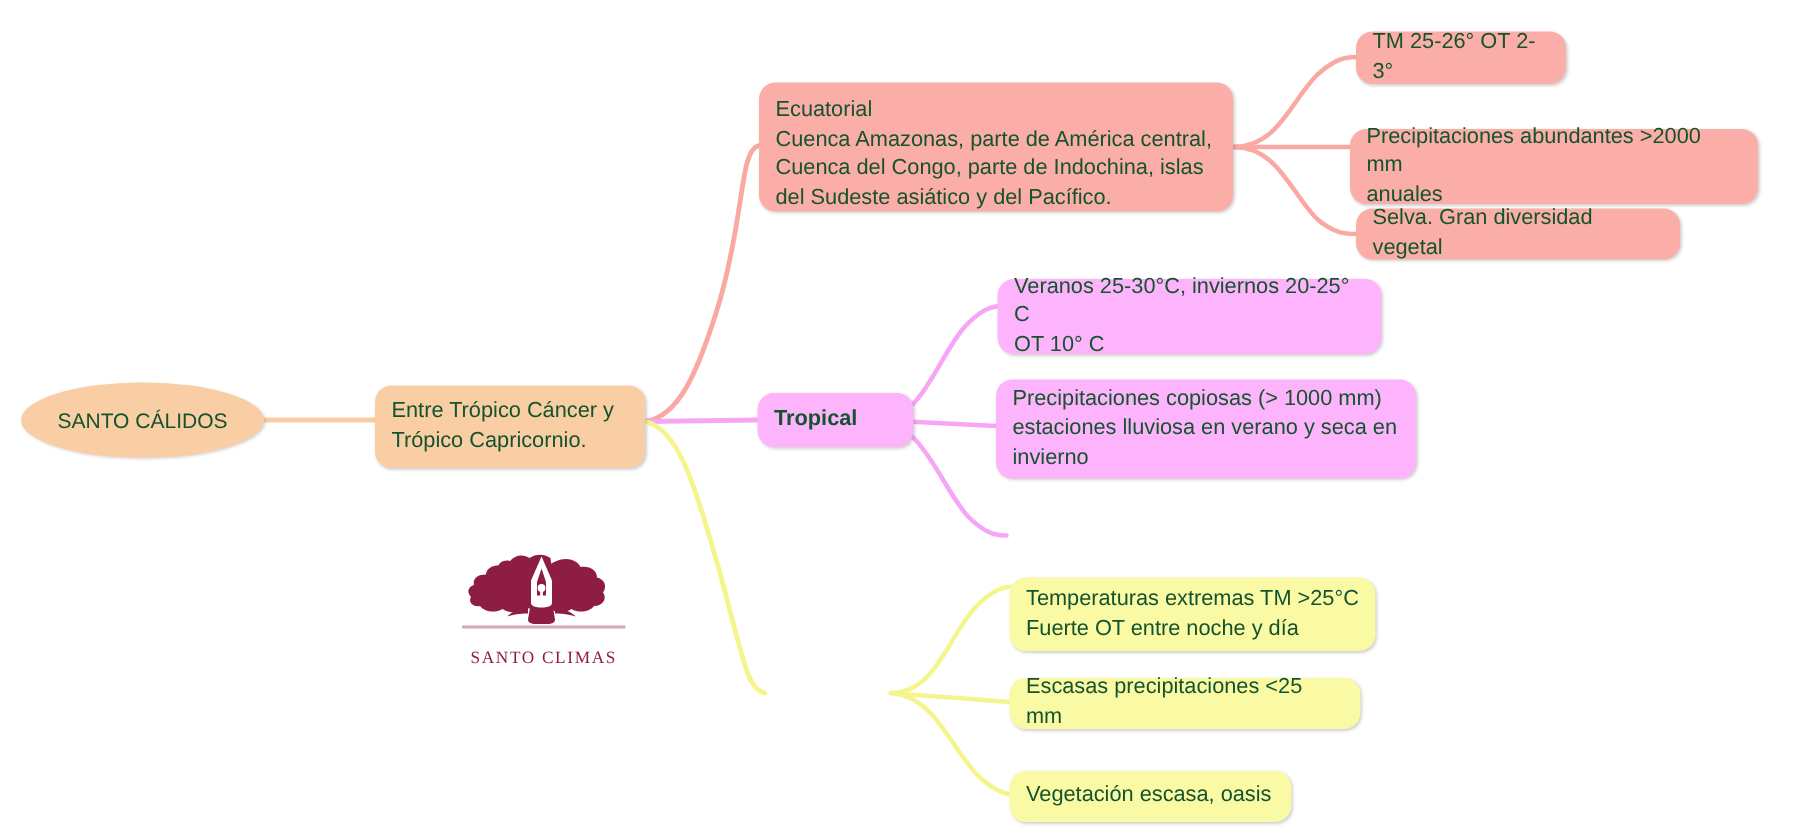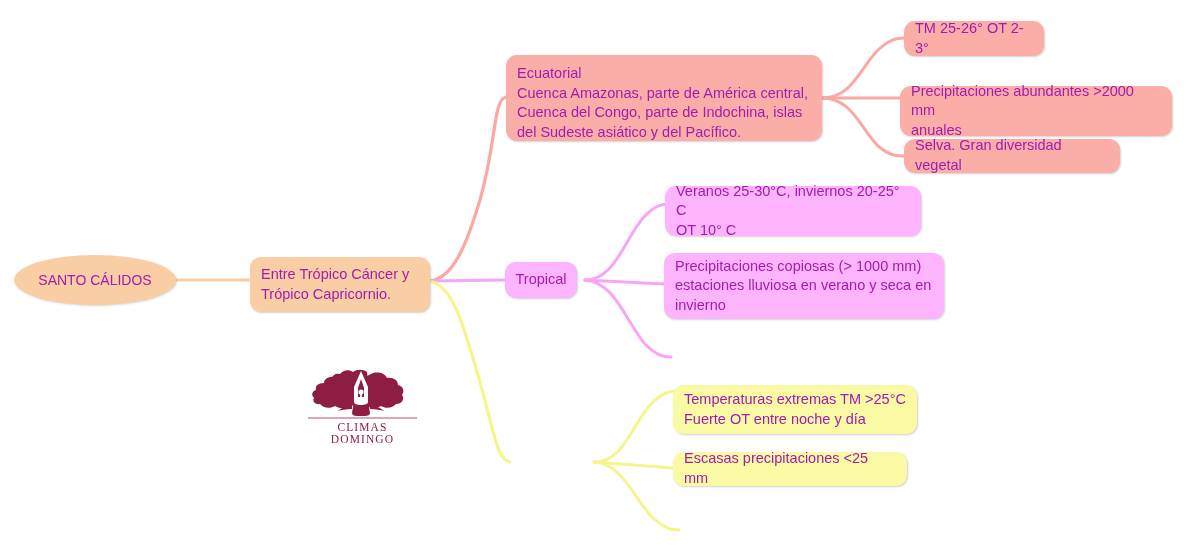--- a/index.html
+++ b/index.html
@@ -26,21 +26,21 @@
     height: 558px;
     pointer-events: none;
   }
   .node {
     position: absolute;
     box-sizing: border-box;
     display: flex;
     align-items: center;
     font-size: 14.5px;
     line-height: 1.35;
-    color: #a21caf;
+    color: #14532d;
     border-radius: 11px;
     padding: 7px 11px;
     white-space: pre-line;
     box-shadow: 1px 1px 2px rgba(120,110,110,0.32);
   }
   .node.root {
     border-radius: 50%;
     justify-content: center;
     text-align: center;
     box-shadow: 1px 1px 2px rgba(150,130,110,0.35);
@@ -127,21 +127,21 @@
 
   <div class="node fill-salmon" style="left:900px; top:86px; width:272px; height:50px;">
     <span>Precipitaciones abundantes &gt;2000 mm
 anuales</span>
   </div>
 
   <div class="node fill-salmon" style="left:904px; top:139px; width:216px; height:34px;">
     <span>Selva. Gran diversidad vegetal</span>
   </div>
 
-  <div class="node fill-magenta" style="left:505px; top:262px; width:72px; height:36px; justify-content:center;">
+  <div class="node fill-magenta" style="left:505px; top:262px; width:104px; height:36px; justify-content:flex-start;font-weight:bold;">
     <span>Tropical</span>
   </div>
 
   <div class="node fill-magenta" style="left:665px; top:186px; width:256px; height:50px;">
     <span>Veranos 25-30°C, inviernos 20-25° C
 OT 10° C</span>
   </div>
 
   <div class="node fill-magenta" style="left:664px; top:253px; width:280px; height:66px;">
     <span>Precipitaciones copiosas (&gt; 1000 mm)
@@ -153,20 +153,23 @@
 
   <div class="node fill-yellow" style="left:673px; top:385px; width:244px; height:49px;">
     <span>Temperaturas extremas TM &gt;25°C
 Fuerte OT entre noche y día</span>
   </div>
 
   <div class="node fill-yellow" style="left:673px; top:452px; width:234px; height:34px;">
     <span>Escasas precipitaciones &lt;25 mm</span>
   </div>
 
+  <div class="node fill-yellow" style="left:673px; top:514px; width:188px; height:34px;">
+    <span>Vegetación escasa, oasis</span>
+  </div>
 
   <div id="logo">
     <svg width="115" height="62" viewBox="0 0 115 62">
       <g fill="#8e1d43">
 
         <path d="M30,20 C24,19 19,22 19,26 C13,26 10,29 11,33 C7,34 6,38 9,41
                  C7,44 10,48 15,47 C18,51 25,52 30,49 C36,53 45,52 49,47
                  L49,30 C46,24 40,20 34,20 Z"></path>
         <path d="M62,15 C58,12 52,12 48,15 C44,12 38,13 35,17 C31,16 27,18 27,22
                  L27,45 C31,50 40,52 47,48 C53,52 62,51 66,46 Z"></path>
@@ -180,16 +183,16 @@
         <path d="M65,48 C71,49 76,51 79,54 C76,53 71,52 65,52 Z"></path>
       </g>
 
       <path d="M56,14 L63,30 L63,45 C63,47 60,48 56,48 C52,48 49,47 49,45
                L49,30 Z" fill="#ffffff"></path>
       <path d="M56,22 L59,31 L59,40 L53,40 L53,31 Z" fill="#8e1d43"></path>
       <circle cx="56" cy="35" r="2.6" fill="#ffffff"></circle>
       <rect x="55.1" y="36" width="1.8" height="10" fill="#ffffff"></rect>
     </svg>
     <div class="rule"></div>
-    <div class="wordmark">CLIMAS  DOMINGO</div>
+    <div class="wordmark">SANTO  CLIMAS</div>
   </div>
 
 </div>
 
 </body></html>

